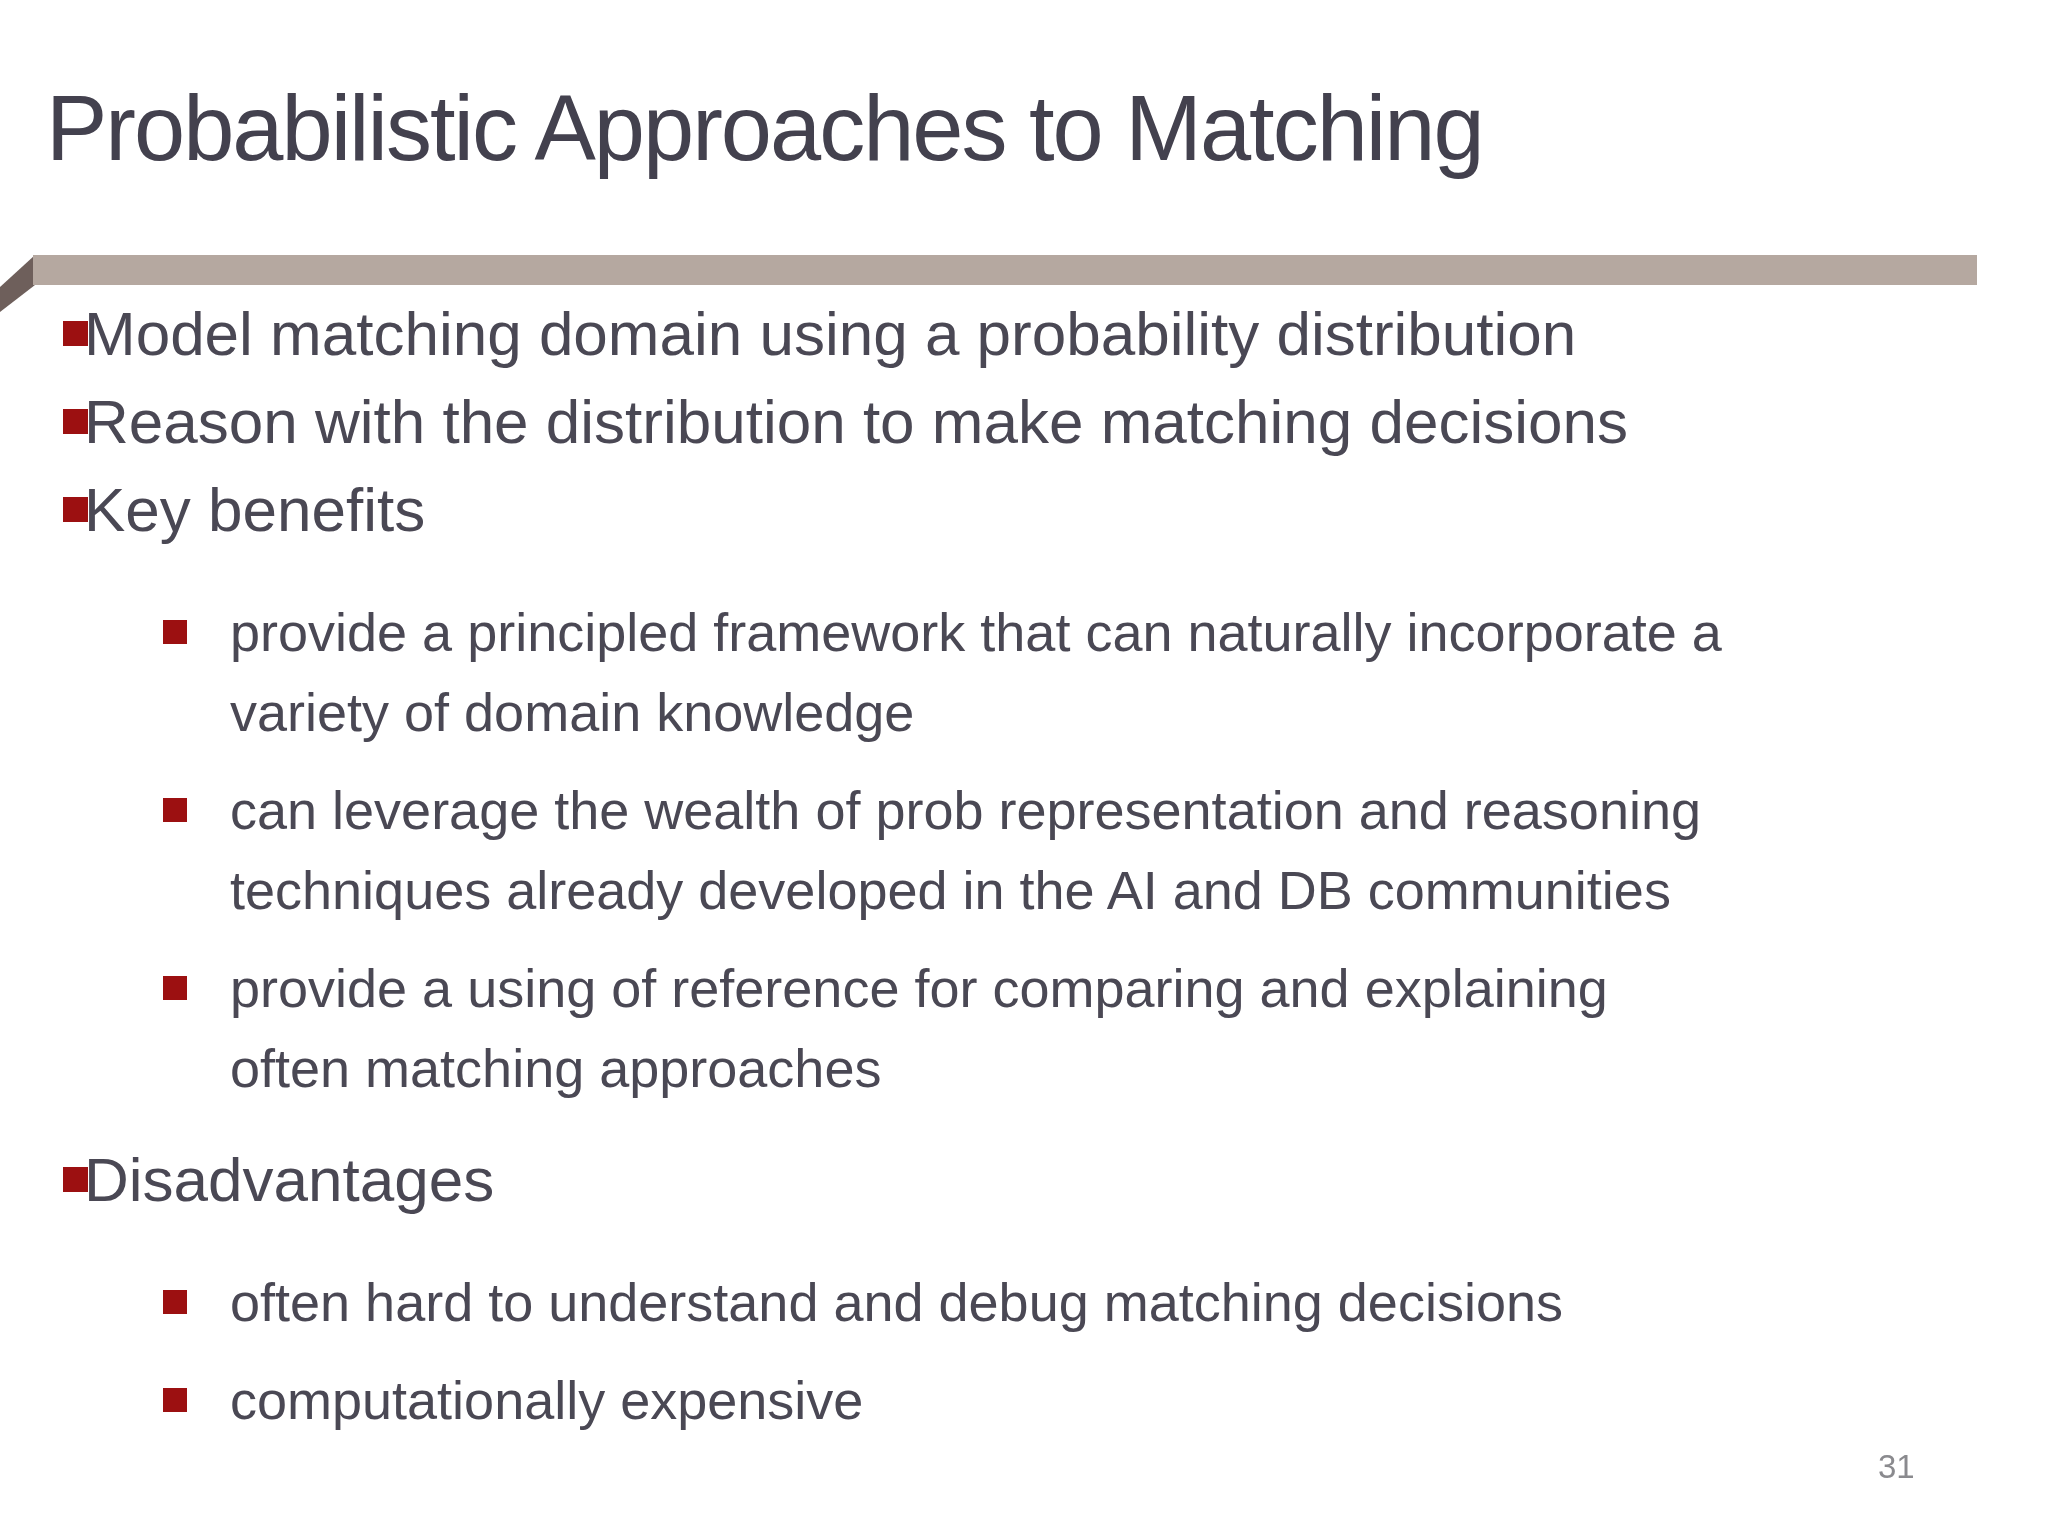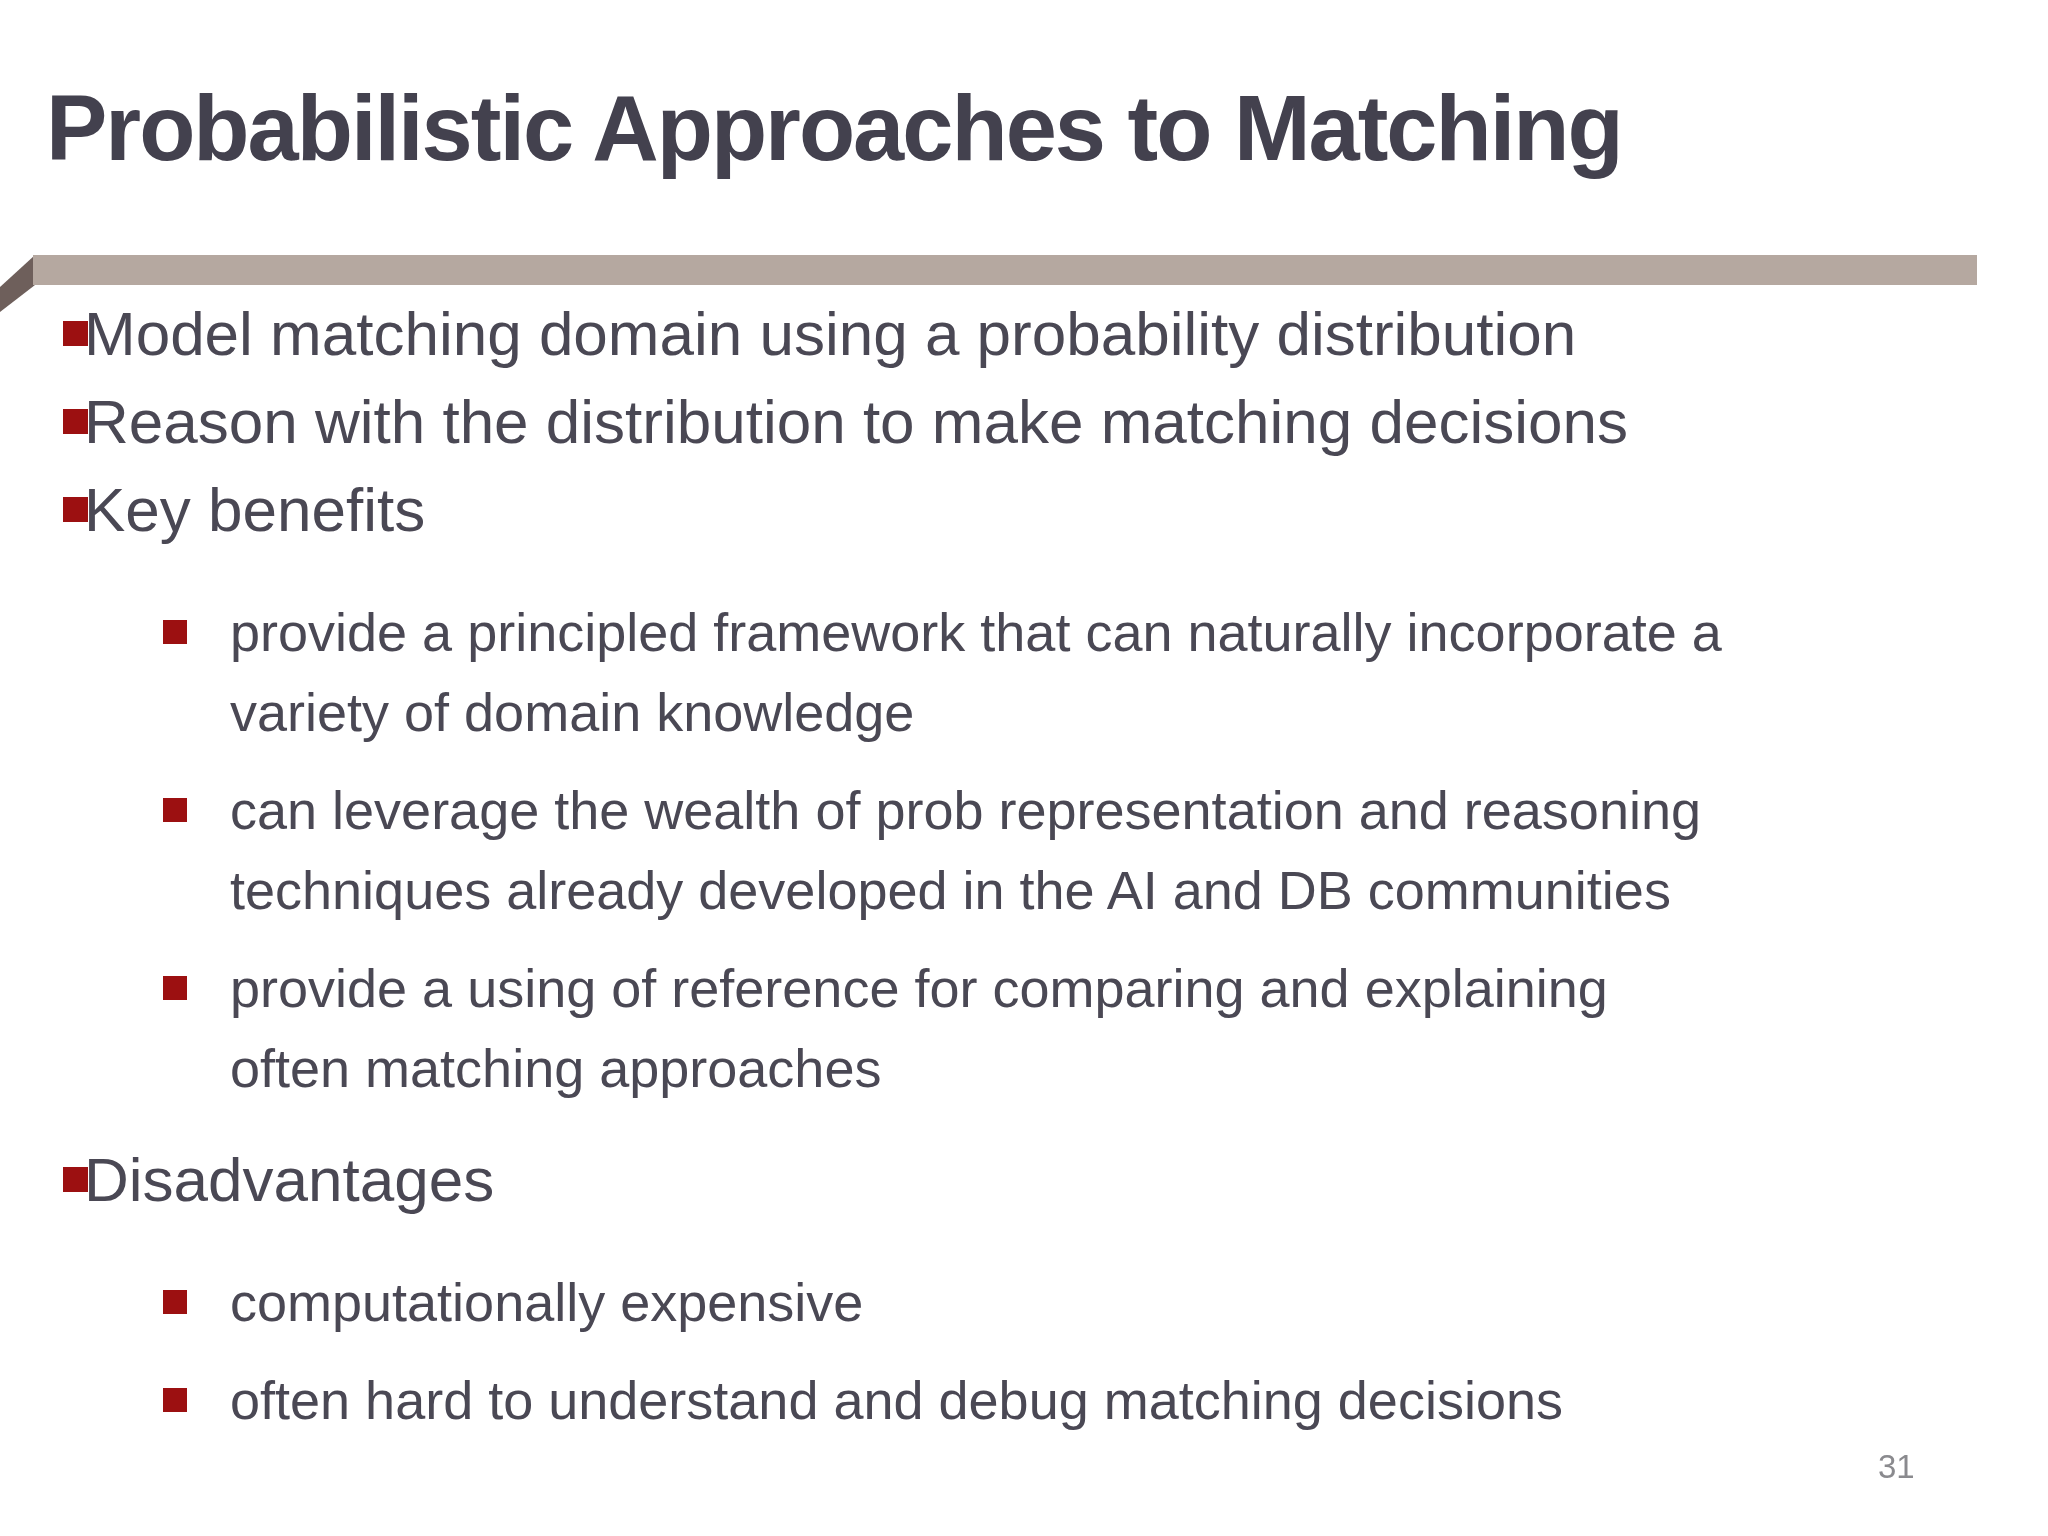--- a/index.html
+++ b/index.html
@@ -11,21 +11,21 @@
     overflow: hidden;
     font-family: "Liberation Sans", sans-serif;
   }
   .slide-title {
     position: absolute;
     left: 46px;
     top: 78px;
     margin: 0;
     font-size: 92px;
     line-height: 1.1;
-    font-weight: 700;
+    font-weight: 400;
     letter-spacing: -2px;
     color: #43414e;
     white-space: nowrap;
   }
   .bar-svg {
     position: absolute;
     left: 0;
     top: 240px;
   }
   .bullet-list {
@@ -109,25 +109,25 @@
       <span class="line">often matching approaches</span>
     </li>
 
     <li class="l1">
       <span class="marker"></span>
       <span class="line">Disadvantages</span>
     </li>
 
     <li class="l2">
       <span class="marker"></span>
-      <span class="line">computationally expensive</span>
+      <span class="line">often hard to understand and debug matching decisions</span>
     </li>
 
     <li class="l2">
       <span class="marker"></span>
-      <span class="line">often hard to understand and debug matching decisions</span>
+      <span class="line">computationally expensive</span>
     </li>
 
   </ul>
 
   <div class="page-number">31</div>
 
 </div>
 
 </body></html>

